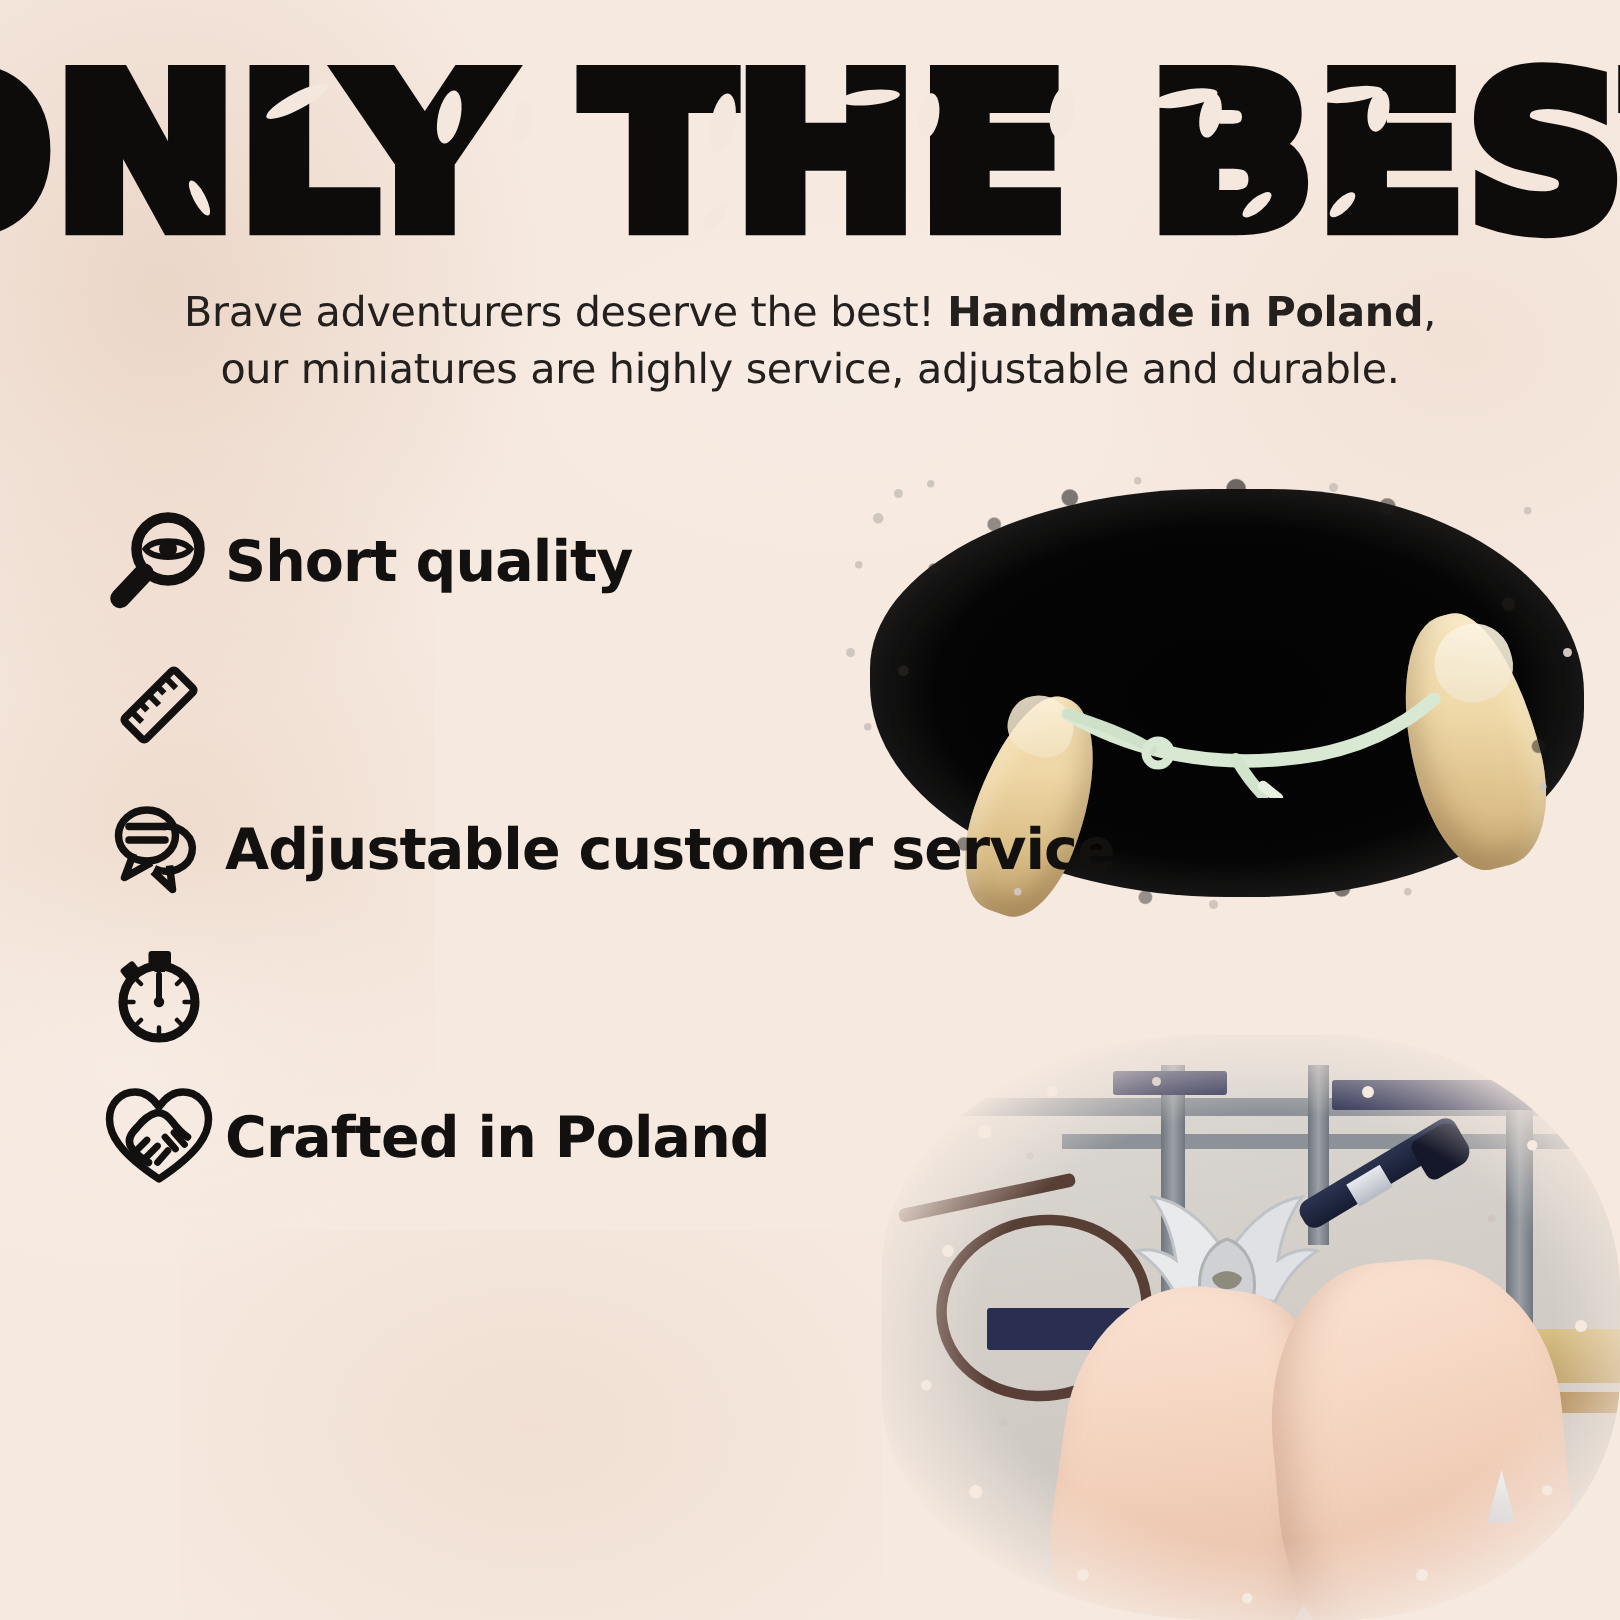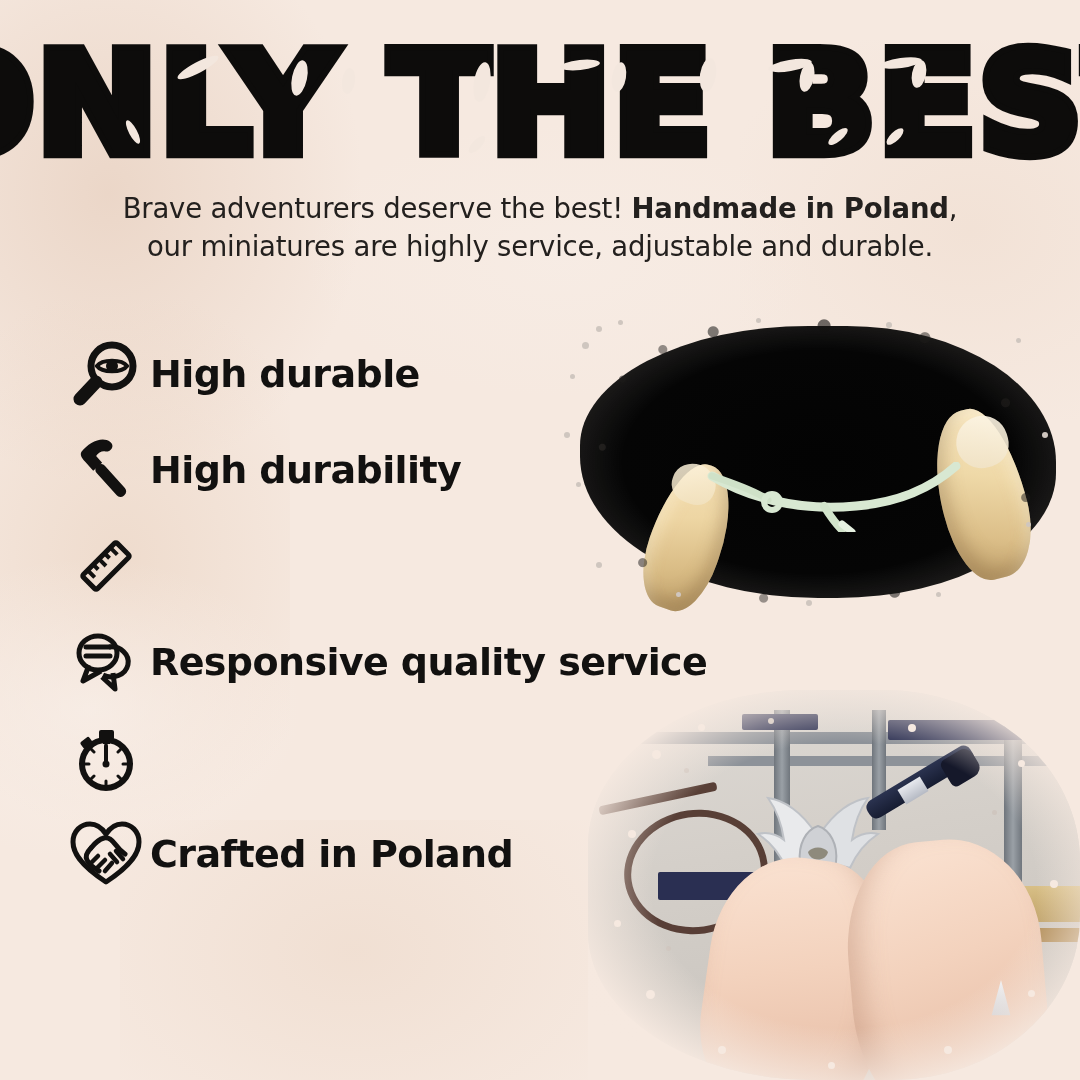--- a/index.html
+++ b/index.html
@@ -410,34 +410,23 @@
 
     <div class="feature">
       <span class="ico">
         <svg width="70" height="70" viewBox="0 0 70 70">
           <circle cx="41" cy="27" r="21" fill="none" stroke="#121110" stroke-width="7"></circle>
           <path d="M26,27 C31,20 51,20 56,27 C51,34 31,34 26,27 Z" fill="none" stroke="#121110" stroke-width="4"></path>
           <circle cx="41" cy="27" r="6" fill="#121110"></circle>
           <path d="M25,43 L9,60" stroke="#121110" stroke-width="13" stroke-linecap="round"></path>
         </svg>
       </span>
-      <span class="label">High durable</span>
-    </div>
-
-    <div class="feature">
-      <span class="ico">
-        <svg width="72" height="72" viewBox="0 0 72 72">
-          <g transform="rotate(-42 36 36)">
-            <path d="M30,6 C42,4 56,8 58,18 C59,24 52,26 48,22 C46,19 42,18 38,19 L38,28 L26,28 L26,16 C26,10 27,7 30,6 Z" fill="#121110"></path>
-            <rect x="27" y="27" width="11" height="40" rx="5" fill="#121110"></rect>
-          </g>
-        </svg>
-      </span>
-      <span class="label">High durability</span>
-    </div>
+      <span class="label">Short quality</span>
+    </div>
+
 
     <div class="feature">
       <span class="ico">
         <svg width="72" height="72" viewBox="0 0 72 72">
           <g transform="rotate(-45 36 36)">
             <rect x="12" y="26" width="48" height="20" rx="2" fill="none" stroke="#121110" stroke-width="5"></rect>
             <path d="M20,26 L20,36 M28,26 L28,33 M36,26 L36,36 M44,26 L44,33 M52,26 L52,36" stroke="#121110" stroke-width="4"></path>
           </g>
         </svg>
       </span>
@@ -446,21 +435,21 @@
     <div class="feature">
       <span class="ico">
         <svg width="74" height="70" viewBox="0 0 74 70">
           <path d="M44,22 a19,17 0 1,1 -19,-17 a19,17 0 0,1 19,17 Z" fill="none" stroke="#121110" stroke-width="5" transform="translate(4,4)"></path>
           <path d="M20,38 L14,54 L32,44" fill="none" stroke="#121110" stroke-width="5" stroke-linejoin="round"></path>
           <path d="M17,20 L41,20 M17,29 L41,29" stroke="#121110" stroke-width="5" stroke-linecap="round"></path>
           <path d="M40,20 a17,15 0 1,1 -6,28" fill="none" stroke="#121110" stroke-width="5"></path>
           <path d="M44,46 L46,62 L33,50" fill="none" stroke="#121110" stroke-width="5" stroke-linejoin="round"></path>
         </svg>
       </span>
-      <span class="label">Responsive quality service</span>
+      <span class="label">Adjustable customer service</span>
     </div>
 
     <div class="feature">
       <span class="ico">
         <svg width="72" height="72" viewBox="0 0 72 72">
           <circle cx="36" cy="42" r="24" fill="none" stroke="#121110" stroke-width="6"></circle>
           <rect x="29" y="8" width="15" height="10" rx="2" fill="#121110"></rect>
           <rect x="33" y="16" width="7" height="6" fill="#121110"></rect>
           <rect x="11" y="17" width="11" height="8" rx="2" fill="#121110" transform="rotate(-38 16 21)"></rect>
           <path d="M36,42 L36,24" stroke="#121110" stroke-width="4" stroke-linecap="round"></path>

